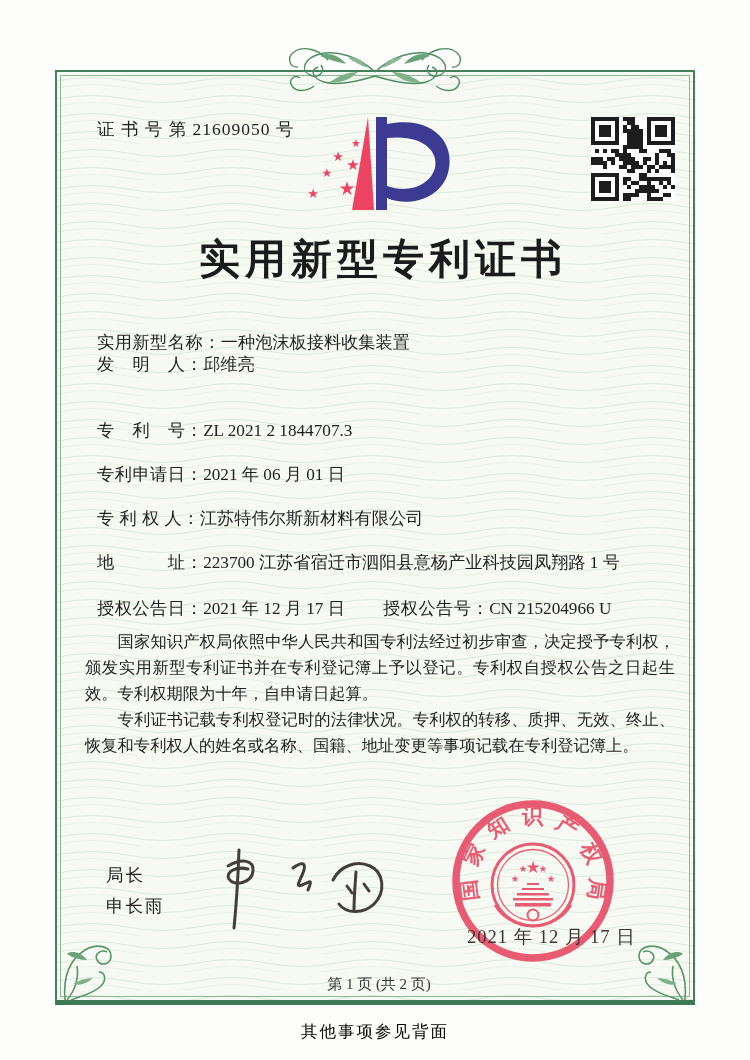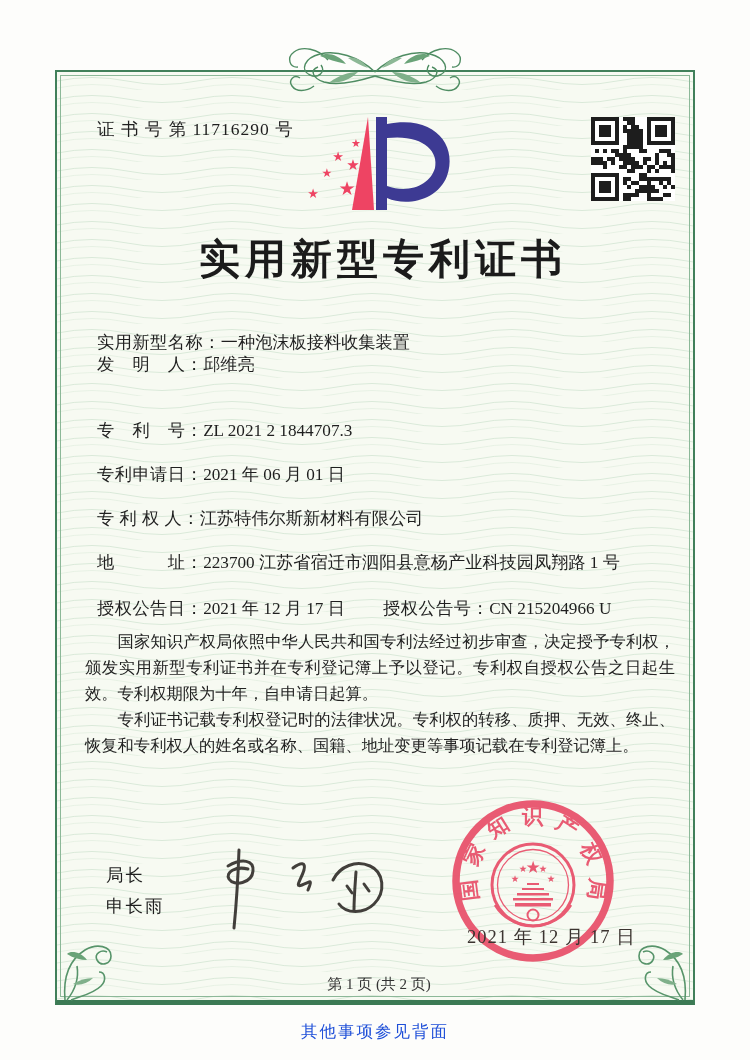--- a/index.html
+++ b/index.html
@@ -34,21 +34,21 @@
   .row { left:97px; font-size:17.2px; white-space:nowrap; }
   .row .lbl { letter-spacing:0.5px;margin-top:32px; }
   .grant-second { left:383px; }
   .paras { left:85px; top:629px; width:590px; font-size:16.3px; line-height:26px; }
   .paras p { text-indent:2em; text-align:justify; color:#222; }
   .signer { left:106px; top:860px; font-size:17.5px; line-height:31px; letter-spacing:2px; }
   .sig-svg { left:198px; top:838px; z-index:5; }
   .seal-svg { left:443px; top:795px; z-index:5; opacity:0.93; }
   .seal-date { left:467px; top:924px; font-size:18.5px; color:#3b3430; letter-spacing:1px; z-index:6; }
   .page-ind { left:0; right:0; top:975px; text-align:center; font-size:15px; color:#333;padding-left:8px; }
-  .back-note { left:0; right:0; top:1021px; text-align:center; font-size:16.5px; color:#1d4ed8; letter-spacing:2px; z-index:4; }
+  .back-note { left:0; right:0; top:1021px; text-align:center; font-size:16.5px; color:#000000; letter-spacing:2px; z-index:4; }
   .logo-svg { left:295px; top:106px; z-index:4; }
   .qr-svg { left:591px; top:117px; z-index:4; }
   .orn-top { left:258px; top:42px; z-index:4; }
   .orn-bl { left:57px; top:930px; z-index:4; }
   .orn-br { left:629px; top:930px; z-index:4; transform:scaleX(-1); }
 </style>
 </head>
 <body>
 
 <div class="page">
@@ -92,21 +92,21 @@
   <svg class="orn-br abs" width="64" height="72" viewBox="0 0 64 72">
     <g stroke="#57946a" fill="none" stroke-width="1.6">
       <path d="M8,70 C6,48 12,30 28,20 C40,13 54,16 54,26 C54,34 44,37 40,30 C37,24 44,19 50,22"></path>
       <path d="M10,70 C18,60 22,48 20,36"></path>
       <path d="M14,70 C24,66 36,64 44,56 C50,50 48,42 42,42"></path>
       <path d="M30,30 C24,22 14,20 10,24 C16,28 24,30 30,30 Z" fill="#6aa378" stroke="none"></path>
       <path d="M36,48 C30,54 22,56 16,54 C22,50 29,48 36,48 Z" fill="#7fb08a" stroke="none"></path>
     </g>
   </svg>
 
-  <div class="abs cert-no">证 书 号 第 11716290 号</div>
+  <div class="abs cert-no">证 书 号 第 21609050 号</div>
 
   <svg class="logo-svg abs" width="170" height="110" viewBox="0 0 170 110">
     <polygon points="73,11 57,104 79,104" fill="#ee4463"></polygon>
     <rect x="81" y="11" width="11" height="93" fill="#3d3a93"></rect>
     <path d="M92,18 C140,8 163,40 152,70 C143,94 112,101 92,92 L92,80 C114,88 135,79 140,62 C144,44 126,28 92,32 Z" fill="#3d3a93"></path>
     <g fill="#ee4463" font-family="'DejaVu Sans',sans-serif" text-anchor="middle">
       <text x="61" y="41" font-size="11">★</text>
       <text x="43" y="55" font-size="13">★</text>
       <text x="58" y="64" font-size="15">★</text>
       <text x="32" y="71" font-size="12">★</text>

